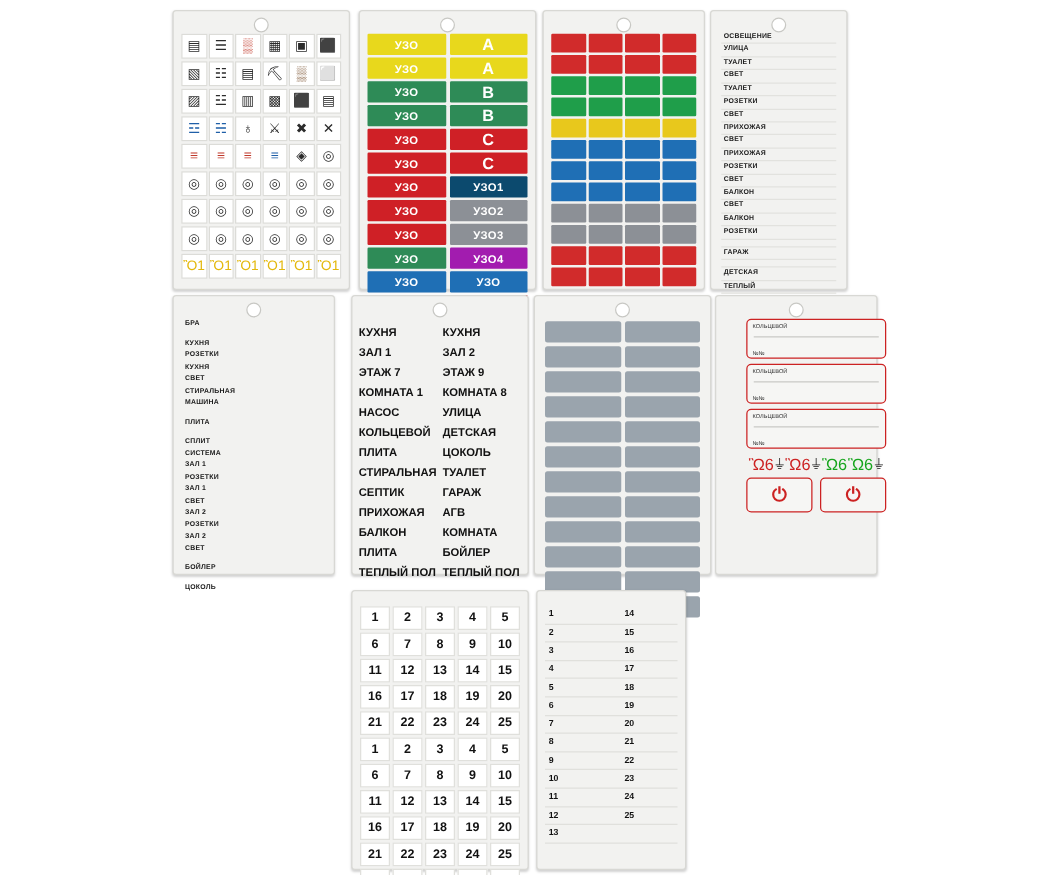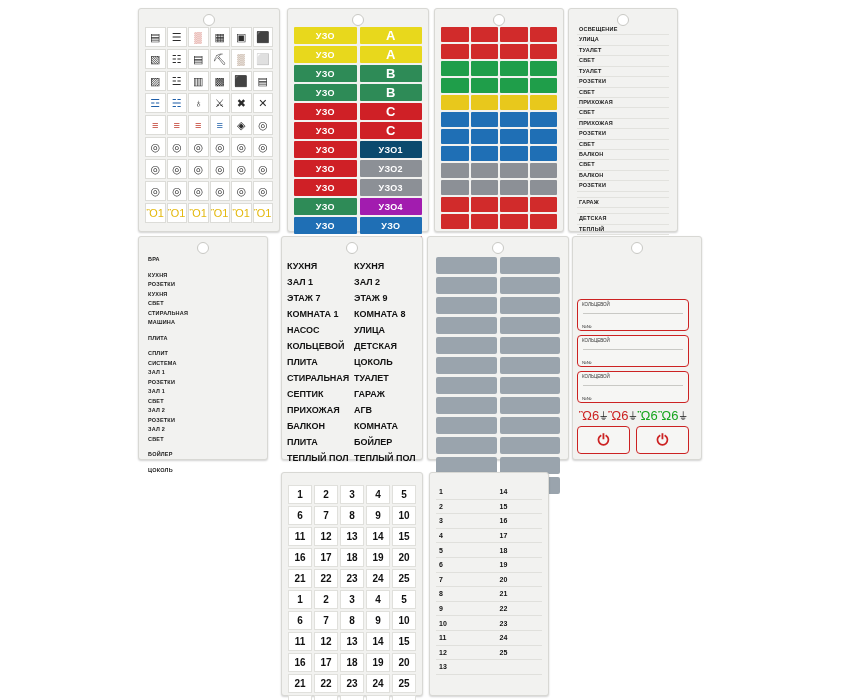--- a/index.html
+++ b/index.html
@@ -35,21 +35,21 @@
   
   #s6{left:281px;top:236px;width:140px;height:222px;}
   #s6 .cols{position:absolute;left:5px;top:22px;width:130px;display:grid;grid-template-columns:1fr 1fr;gap:2px 4px;}
   .w{font-size:9px;font-weight:bold;color:#111;line-height:14px;height:14px;white-space:nowrap;overflow:hidden;}
   
   #s7{left:427px;top:236px;width:140px;height:222px;}
   #s7 .blanks{position:absolute;left:8px;top:20px;width:124px;display:grid;grid-template-columns:1fr 1fr;gap:3px 3px;}
   .bl{height:17px;background:#9aa4ad;border-radius:2px;}
   
   #s8{left:572px;top:236px;width:128px;height:222px;}
-  #s8 .inner{position:absolute;left:4px;top:18px;width:112px;margin-top:44px;}
+  #s8 .inner{position:absolute;left:24px;top:18px;width:112px;}
   .frame{border:1.5px solid #cc2222;border-radius:4px;height:30px;margin-bottom:4px;position:relative;background:#f6f6f4;}
   .frame .cap{position:absolute;top:2px;left:4px;font-size:4.5px;color:#333;}
   .frame .line{position:absolute;left:5px;right:5px;top:13px;height:1px;background:#c9c9c5;}
   .frame .cap2{position:absolute;bottom:1px;left:4px;font-size:4.5px;color:#333;}
   .people{display:flex;justify-content:space-between;align-items:flex-end;margin:6px 2px 4px 2px;}
   .person{font-size:13px;line-height:1;}
   .person.red{color:#cc2222;}
   .person.green{color:#17a51d;}
   .gnd{font-size:11px;color:#111;line-height:1;}
   .powerrow{display:flex;gap:6px;margin-top:4px;}

